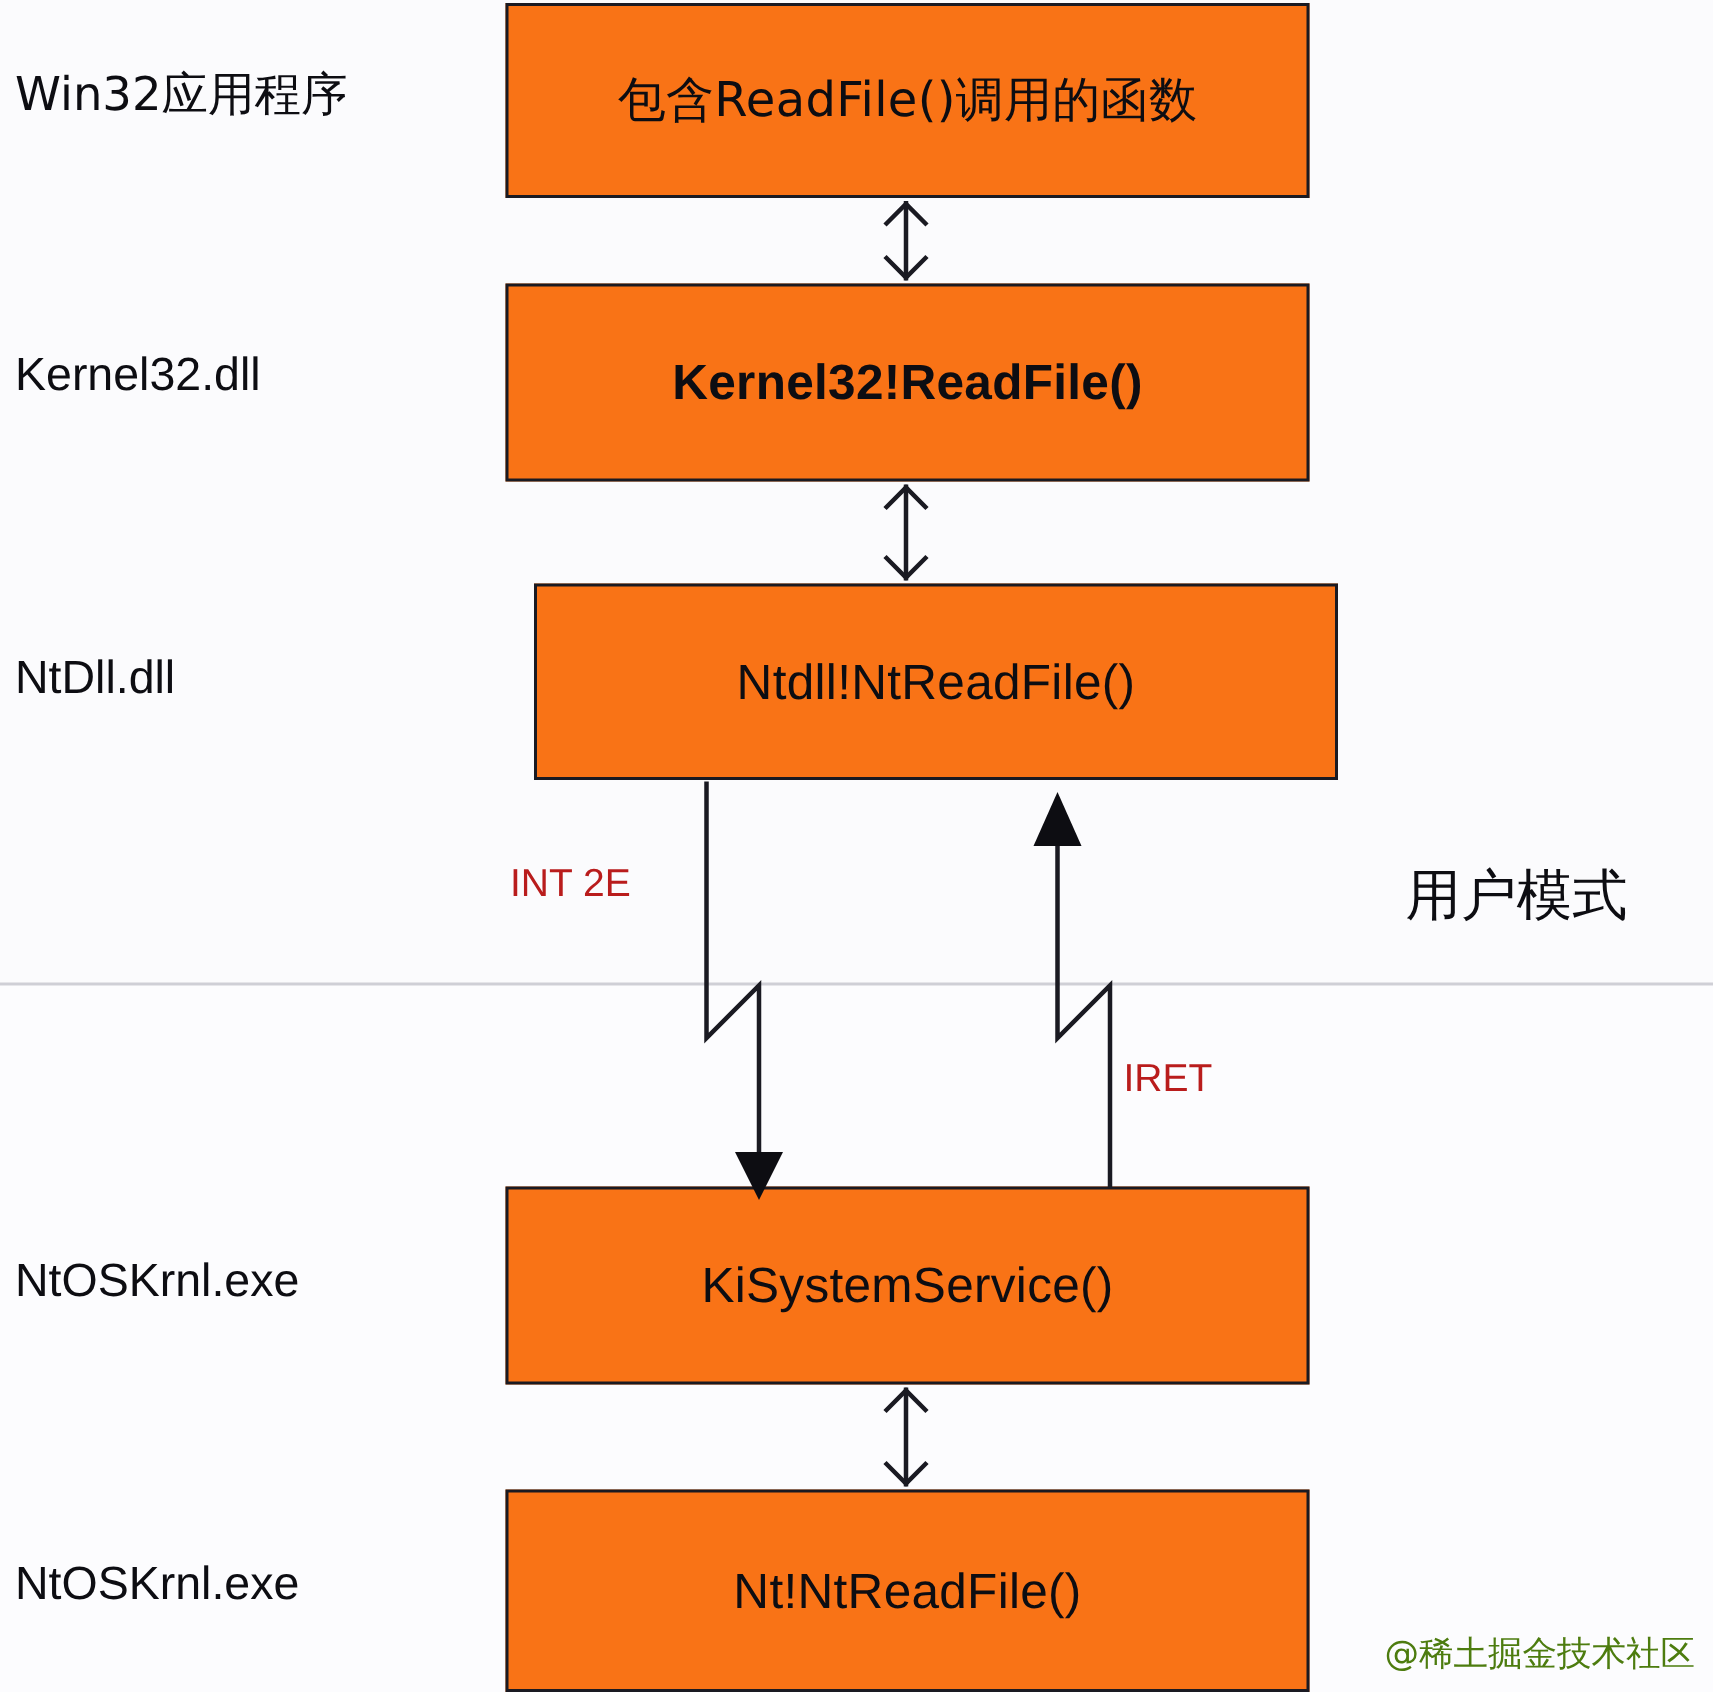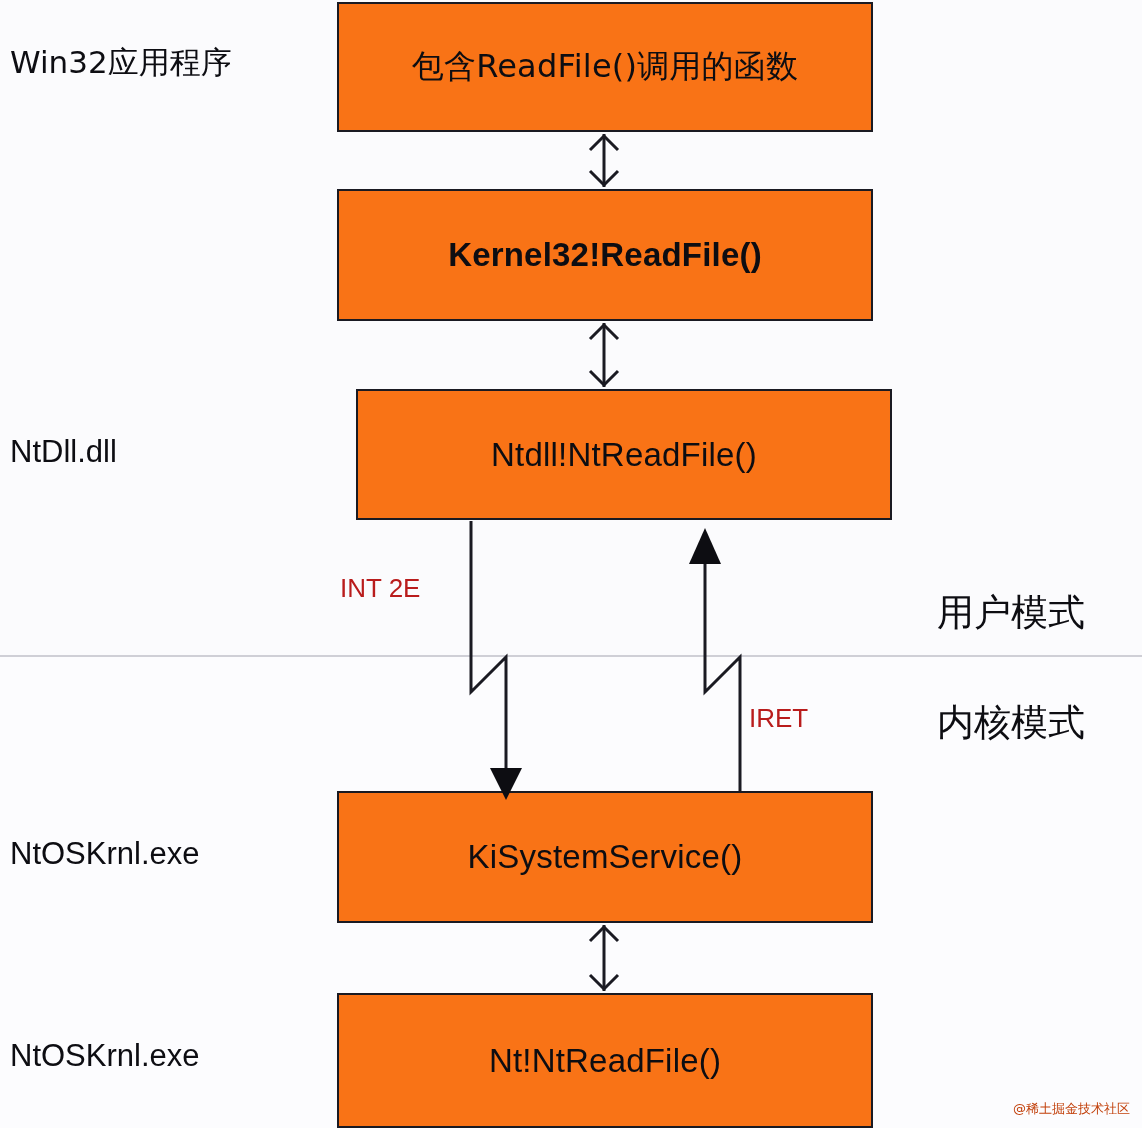--- a/index.html
+++ b/index.html
@@ -84,22 +84,22 @@
     position: absolute;
     font-size: 26px;
     color: #b91c1c;
     white-space: nowrap;
   }
   .watermark {
     position: absolute;
     right: 12px;
     bottom: 10px;
     font-family: "DejaVu Sans", sans-serif;
-    font-size: 13px;
-    color: #c2410c;
+    font-size: 23px;
+    color: #4d7c0f;
     white-space: nowrap;
   }
   svg.overlay {
     position: absolute;
     left: 0;
     top: 0;
     width: 1142px;
     height: 1128px;
     pointer-events: none;
   }
@@ -107,20 +107,21 @@
 </head>
 <body>
 
 <div id="stage">
 
   <div class="mode-band-user"></div>
   <div class="mode-band-kernel"></div>
   <div class="divider"></div>
 
   <div class="side-label cjk" style="top:42px;">Win32应用程序</div>
+  <div class="side-label" style="top:232px;">Kernel32.dll</div>
   <div class="side-label" style="top:434px;">NtDll.dll</div>
   <div class="side-label" style="top:836px;">NtOSKrnl.exe</div>
   <div class="side-label" style="top:1038px;">NtOSKrnl.exe</div>
 
   <div class="box" style="top:2px;   height:130px;">
     <span class="box-label cjk">包含ReadFile()调用的函数</span>
   </div>
   <div class="box" style="top:189px; height:132px;font-weight:bold;">
     <span class="box-label">Kernel32!ReadFile()</span>
   </div>
@@ -163,18 +164,17 @@
 
     <g stroke="#1a1a22" stroke-width="3" fill="none">
       <path d="M740,792 L740,657 L705,692 L705,562"></path>
     </g>
     <polygon points="689,564 721,564 705,528" fill="#0d0d12"></polygon>
   </svg>
 
   <div class="arrow-label" style="left:340px; top:573px;">INT 2E</div>
   <div class="arrow-label" style="left:749px; top:703px;">IRET</div>
 
-  <div class="mode-label" style="left:937px; top:588px;">用户模式</div>
-  <div class="mode-label" style="left:937px; top:698px;">内核模式</div>
+  <div class="mode-label" style="left:937px; top:572px;">用户模式</div>
 
   <div class="watermark">@稀土掘金技术社区</div>
 
 </div>
 
 </body></html>

